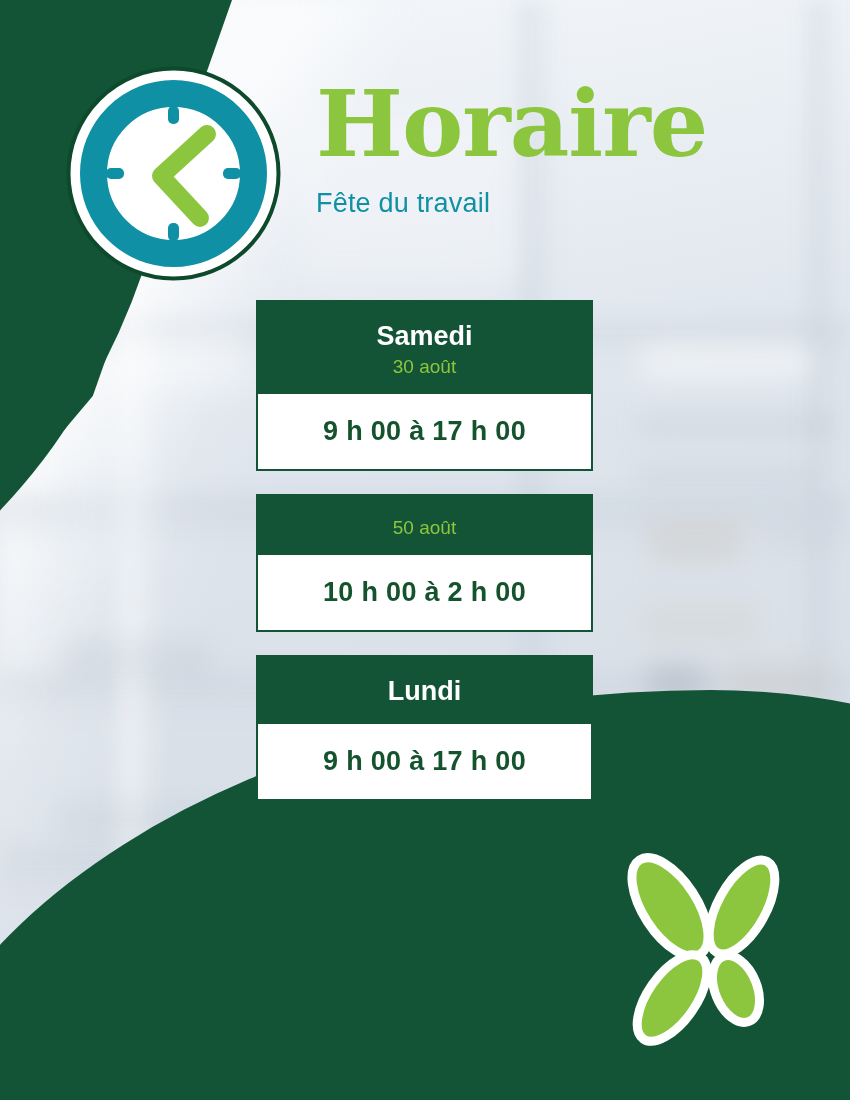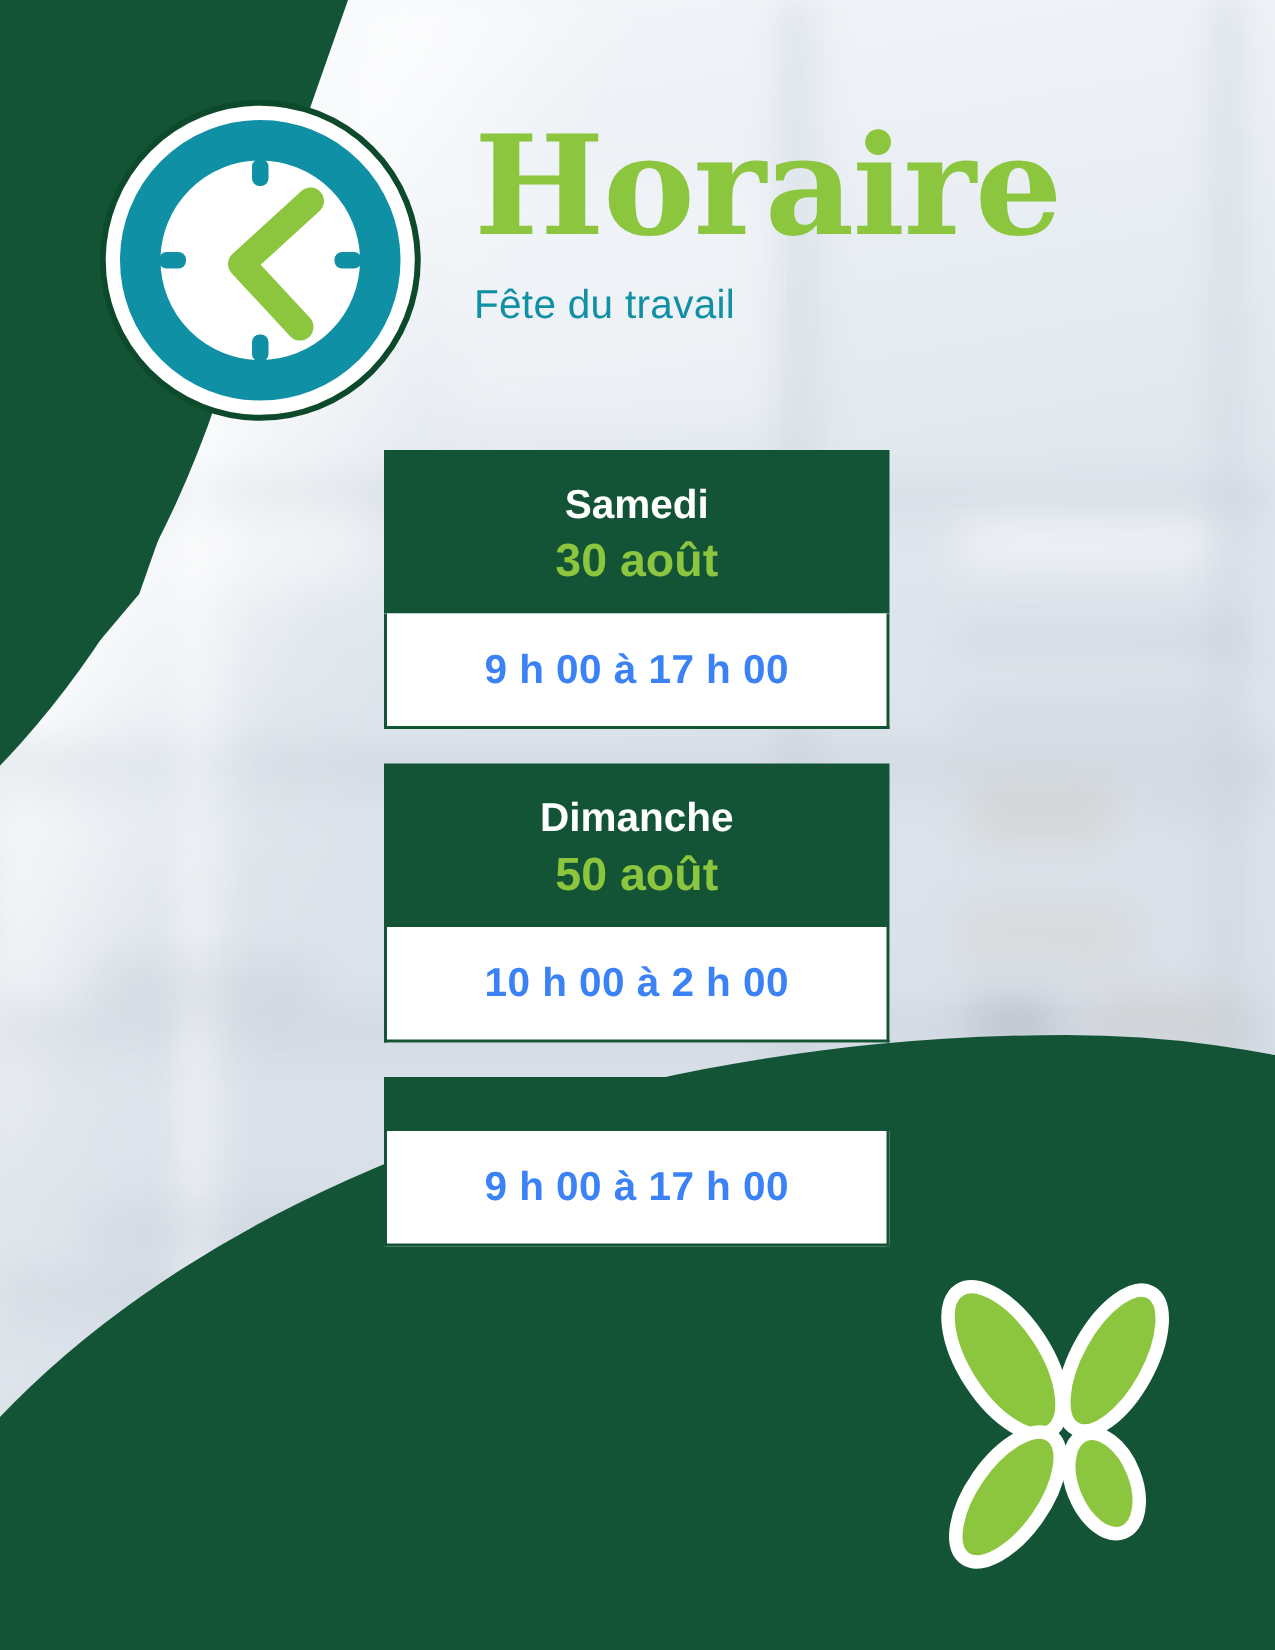--- a/index.html
+++ b/index.html
@@ -111,34 +111,34 @@
     text-align:center;
   }
   .card-day {
     color:#ffffff;
     font-size:27px;
     font-weight:bold;
     line-height:1.22;
   }
   .card-date {
     color:#8cc63e;
-    font-size:31px;
-    font-weight:bold;
+    font-size:19px;
+    font-weight:normal;
     line-height:1.22;
     margin-top:2px;
   }
   .card-body {
     background:#ffffff;
     border:2px solid #135436;
     border-top:none;
     padding:22px 10px;
     text-align:center;
   }
   .card-hours {
-    color:#3b82f6;
+    color:#14532d;
     font-size:27px;
     font-weight:bold;
     letter-spacing:0.3px;
   }
 
   
   .flower { position:absolute; left:614px; top:852px; width:190px; height:200px; }
 </style>
 </head>
 <body>
@@ -196,30 +196,30 @@
         <div class="card-day">Samedi</div>
         <div class="card-date">30 août</div>
       </div>
       <div class="card-body">
         <div class="card-hours">9 h 00 à 17 h 00</div>
       </div>
     </div>
 
     <div class="card">
       <div class="card-head">
-        <div class="card-day">Dimanche</div>
         <div class="card-date">50 août</div>
       </div>
       <div class="card-body">
         <div class="card-hours">10 h 00 à 2 h 00</div>
       </div>
     </div>
 
     <div class="card">
       <div class="card-head">
+        <div class="card-day">Lundi</div>
       </div>
       <div class="card-body">
         <div class="card-hours">9 h 00 à 17 h 00</div>
       </div>
     </div>
 
   </div>
 
   <div class="flower">
     <svg viewBox="0 0 190 200" width="190" height="200">

